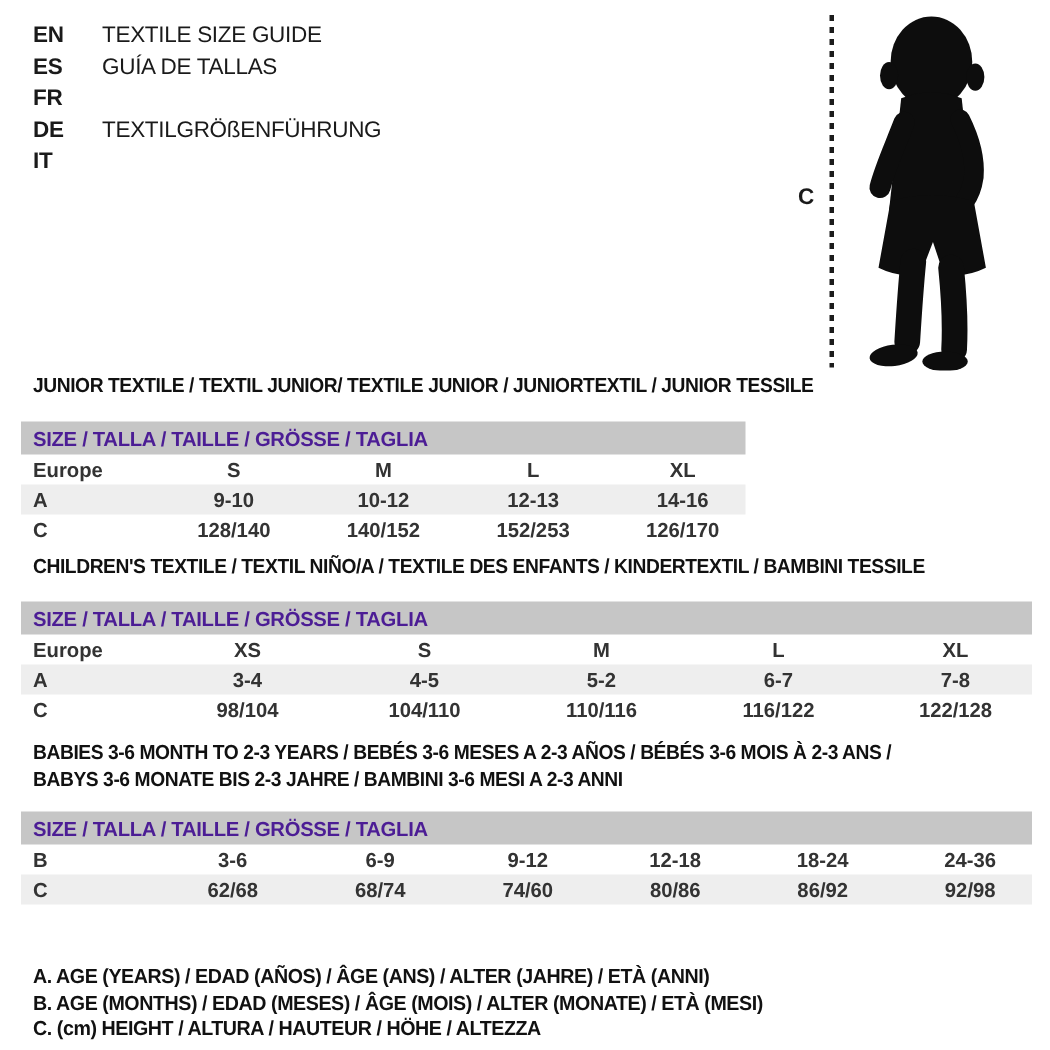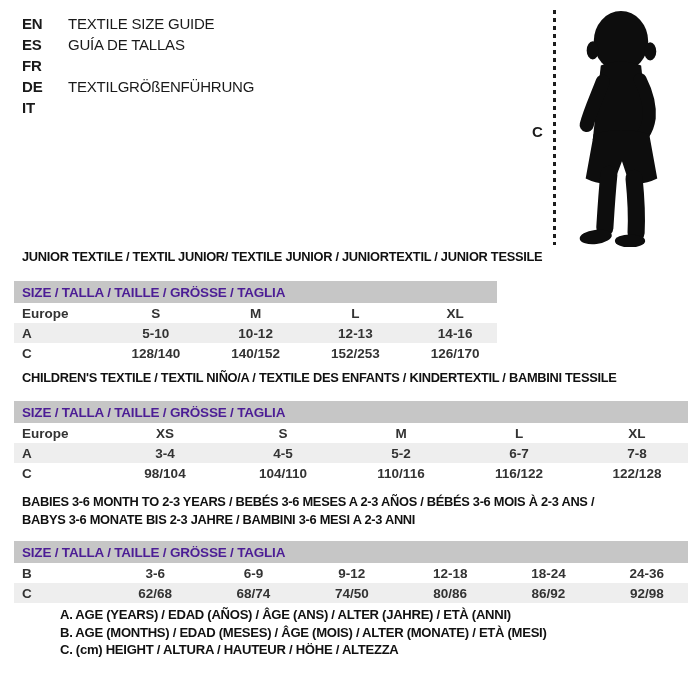--- a/index.html
+++ b/index.html
@@ -40,21 +40,21 @@
   .bar {
     height:22px; background:#c6c6c6; color:#4c1d95; display:flex; align-items:center;
     padding-left:8px; box-sizing:border-box; letter-spacing:-0.2px;
   }
   .trow { height:20px; display:flex; align-items:center;gap:16px; }
   .alt { background:#eeeeee; }
   .tlabel { width:84px; padding-left:8px; box-sizing:border-box; }
   .tcell { flex:1; text-align:center; }
 
   
-  .footnotes { position:absolute; left:22px; top:606px;margin-left:38px; }
+  .footnotes { position:absolute; left:22px; top:642px; }
   .footnote {
     font-size:13.5px; font-weight:bold; color:#111; line-height:17.5px;
     letter-spacing:-0.3px; transform:scaleX(0.97); transform-origin:left center; white-space:nowrap;
   }
 </style>
 </head>
 <body>
 
 <div class="page">
 
@@ -102,21 +102,21 @@
     <div class="bar">SIZE / TALLA / TAILLE / GRÖSSE / TAGLIA</div>
     <div class="trow">
       <span class="tlabel">Europe</span>
       <span class="tcell">S</span>
       <span class="tcell">M</span>
       <span class="tcell">L</span>
       <span class="tcell">XL</span>
     </div>
     <div class="trow alt">
       <span class="tlabel">A</span>
-      <span class="tcell">5-10</span>
+      <span class="tcell">9-10</span>
       <span class="tcell">10-12</span>
       <span class="tcell">12-13</span>
       <span class="tcell">14-16</span>
     </div>
     <div class="trow">
       <span class="tlabel">C</span>
       <span class="tcell">128/140</span>
       <span class="tcell">140/152</span>
       <span class="tcell">152/253</span>
       <span class="tcell">126/170</span>
@@ -164,21 +164,21 @@
       <span class="tcell">6-9</span>
       <span class="tcell">9-12</span>
       <span class="tcell">12-18</span>
       <span class="tcell">18-24</span>
       <span class="tcell">24-36</span>
     </div>
     <div class="trow alt">
       <span class="tlabel">C</span>
       <span class="tcell">62/68</span>
       <span class="tcell">68/74</span>
-      <span class="tcell">74/50</span>
+      <span class="tcell">74/60</span>
       <span class="tcell">80/86</span>
       <span class="tcell">86/92</span>
       <span class="tcell">92/98</span>
     </div>
   </div>
 
   <div class="footnotes">
     <div class="footnote">A. AGE (YEARS) / EDAD (AÑOS) / ÂGE (ANS) / ALTER (JAHRE) / ETÀ (ANNI)</div>
     <div class="footnote">B. AGE (MONTHS) / EDAD (MESES) / ÂGE (MOIS) / ALTER (MONATE) / ETÀ (MESI)</div>
     <div class="footnote">C. (cm) HEIGHT / ALTURA / HAUTEUR / HÖHE / ALTEZZA</div>

